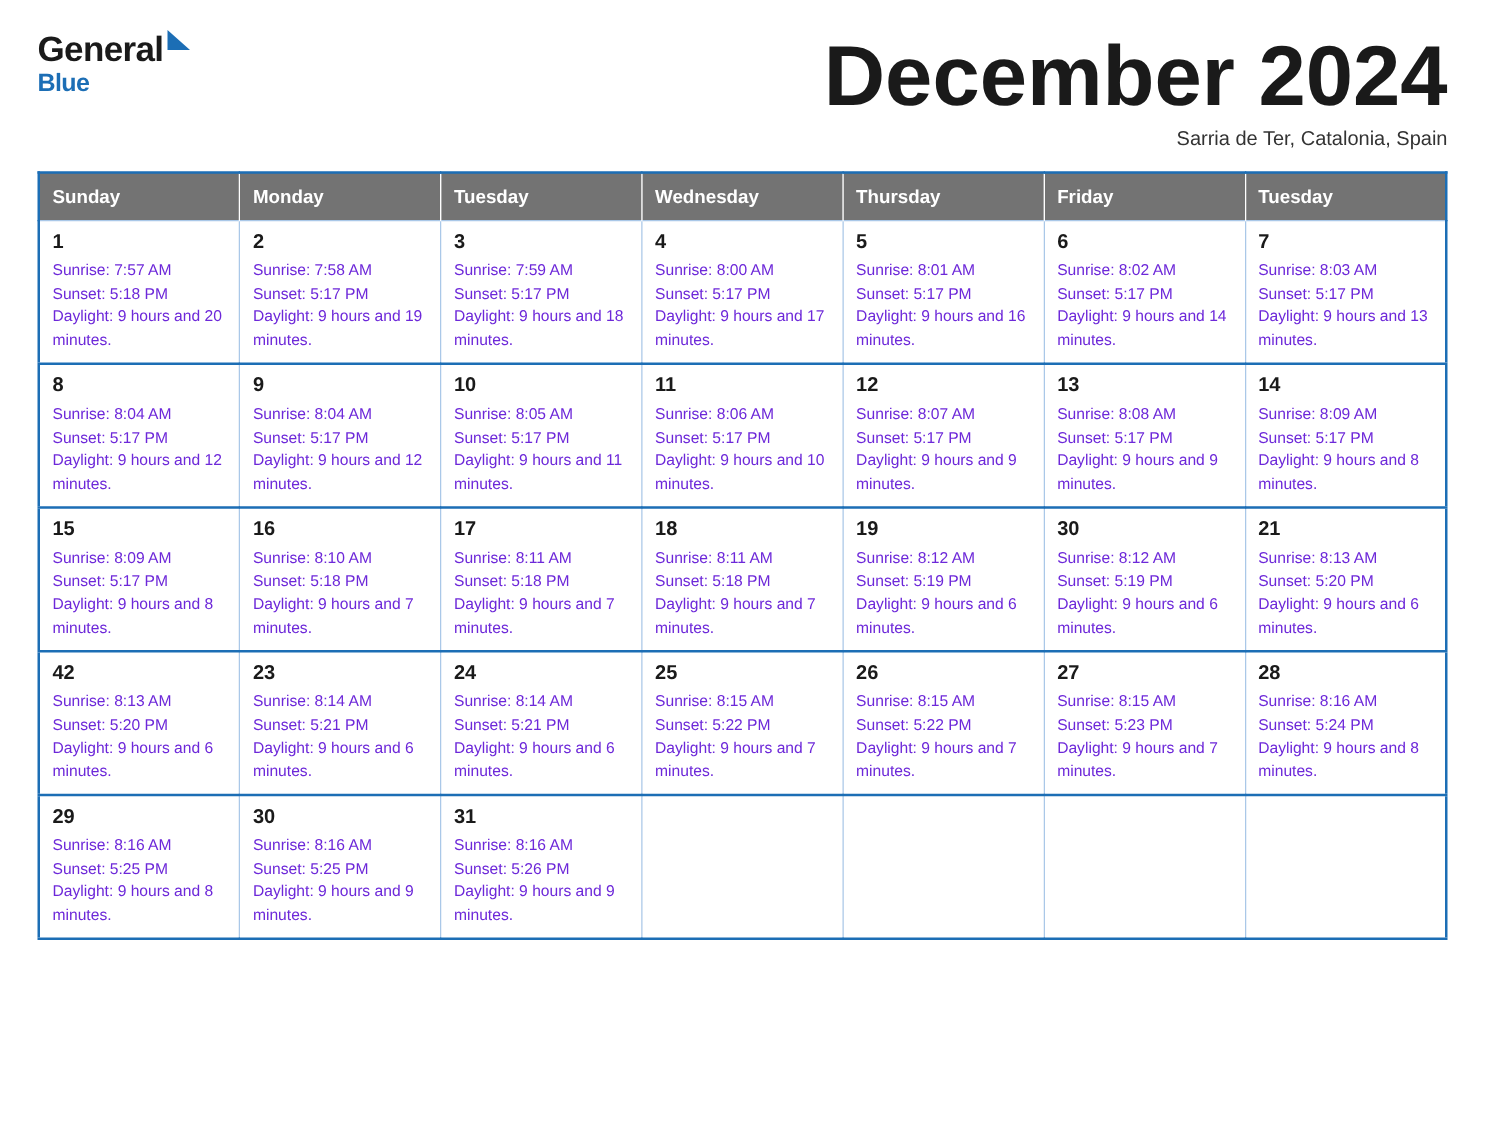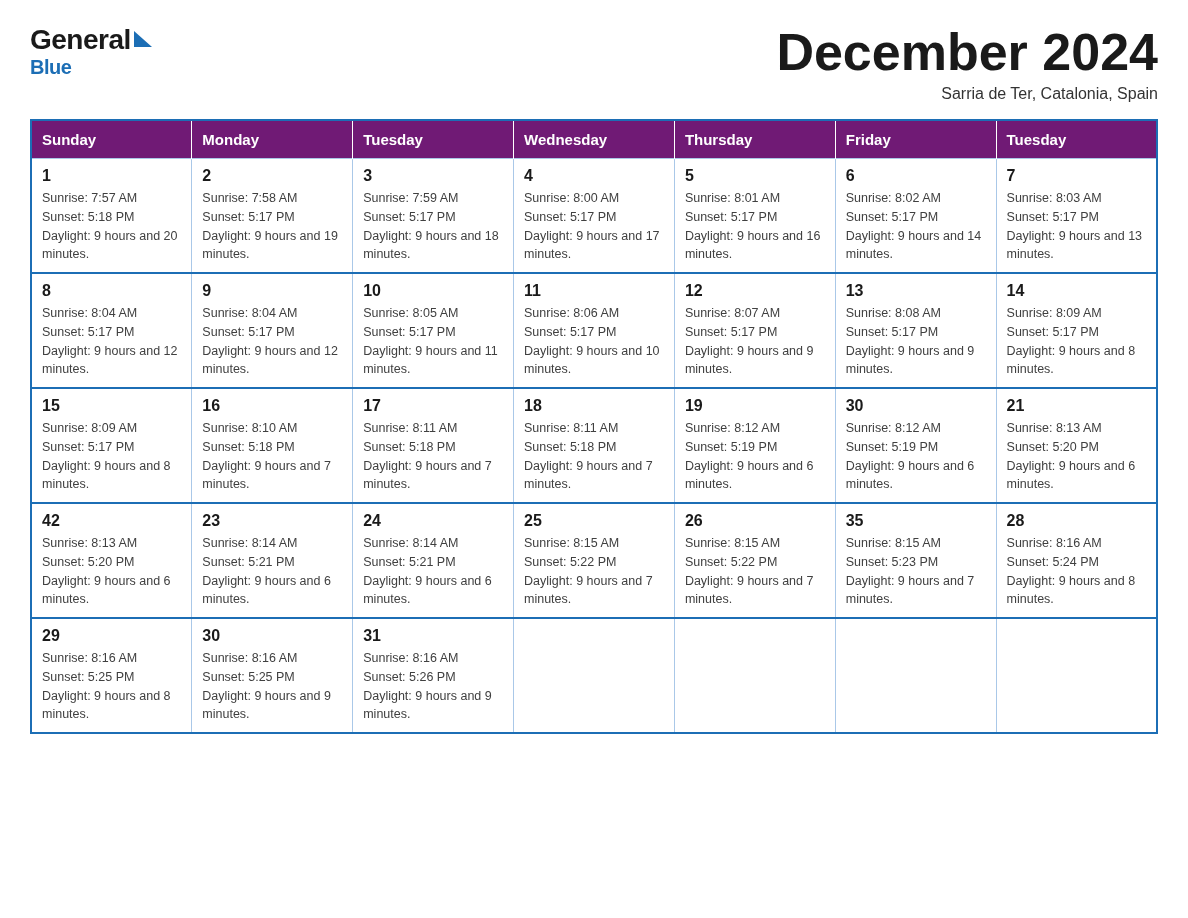--- a/index.html
+++ b/index.html
@@ -13,37 +13,37 @@
     .header-area {
       display: flex;
       justify-content: space-between;
       align-items: flex-start;
       margin-bottom: 16px;
     }
     .title-area {
       text-align: right;
     }
     .month-title {
-      font-size: 52px;
+      font-size: 68px;
       font-weight: bold;
       color: #1a1a1a;
       line-height: 1.1;
     }
     .location-subtitle {
       font-size: 16px;
       color: #333;
       margin-top: 4px;
     }
     .calendar-table {
       width: 100%;
       border-collapse: collapse;
       border: 2px solid #1c6eb5;
     }
     .calendar-table thead tr th {
-      background-color: #701a75;
+      background-color: #737373;
       color: #ffffff;
       font-size: 15px;
       font-weight: bold;
       padding: 10px 10px;
       text-align: left;
       border-right: 1px solid #ffffff;
     }
     .calendar-table thead tr th:last-child {
       border-right: none;
     }
@@ -59,33 +59,32 @@
     }
     .day-number {
       font-size: 16px;
       font-weight: bold;
       color: #1a1a1a;
       display: block;
       margin-bottom: 4px;
     }
     .day-info {
       font-size: 12.5px;
-      color: #404040;
+      color: #6d28d9;
       line-height: 1.5;
     }
     .empty-cell {
       background: #fff;
     }
     .logo-container {
       display: flex;
       flex-direction: column;
     }
     .logo-row1 {
       display: flex;
-      align-items: center;
     }
     .logo-word-general {
       font-size: 28px;
       font-weight: bold;
       color: #1a1a1a;
       letter-spacing: -0.5px;
     }
     .logo-triangle {
       width: 0; height: 0;
       border-style: solid;
@@ -241,21 +240,21 @@
         </td>
         <td>
           <span class="day-number">25</span>
           <div class="day-info">Sunrise: 8:15 AM<br>Sunset: 5:22 PM<br>Daylight: 9 hours and 7 minutes.</div>
         </td>
         <td>
           <span class="day-number">26</span>
           <div class="day-info">Sunrise: 8:15 AM<br>Sunset: 5:22 PM<br>Daylight: 9 hours and 7 minutes.</div>
         </td>
         <td>
-          <span class="day-number">35</span>
+          <span class="day-number">27</span>
           <div class="day-info">Sunrise: 8:15 AM<br>Sunset: 5:23 PM<br>Daylight: 9 hours and 7 minutes.</div>
         </td>
         <td>
           <span class="day-number">28</span>
           <div class="day-info">Sunrise: 8:16 AM<br>Sunset: 5:24 PM<br>Daylight: 9 hours and 8 minutes.</div>
         </td>
       </tr>
       <tr>
         <td>
           <span class="day-number">29</span>

